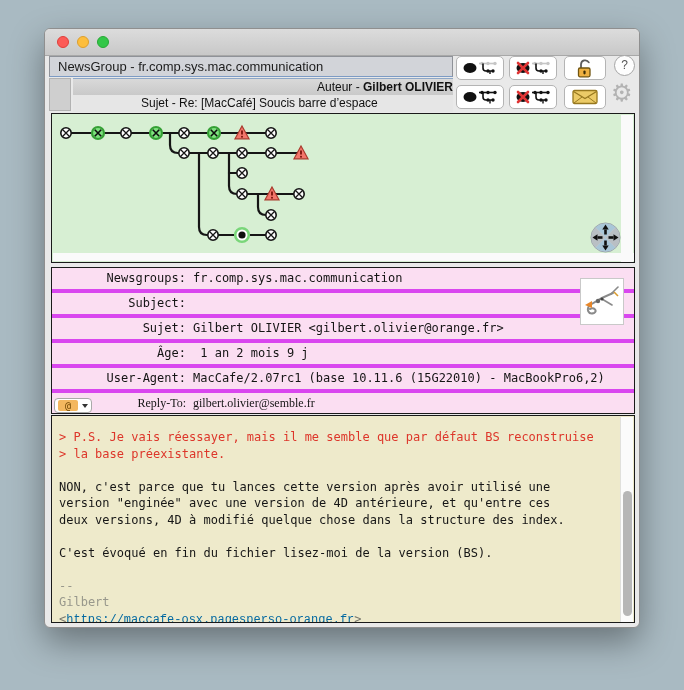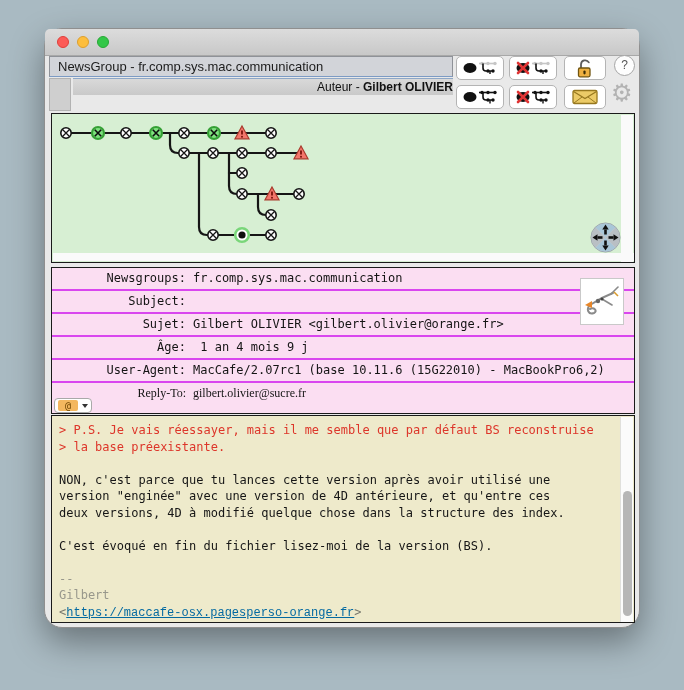--- a/index.html
+++ b/index.html
@@ -1,17 +1,17 @@
 <!DOCTYPE html>
 <html><head>
 <meta charset="utf-8">
 <style>
   html,body{margin:0;padding:0;}
   body{width:684px;height:690px;background:#a9bac2;font-family:"Liberation Sans",sans-serif;position:relative;overflow:hidden;}
-  .window{position:absolute;left:44px;top:28px;width:596px;height:600px;background:#e9e9e9;border:1px solid #8f8f8f;border-radius:18px;box-shadow:0 14px 34px rgba(0,0,0,.38);box-sizing:border-box;}
+  .window{position:absolute;left:44px;top:28px;width:596px;height:600px;background:#e9e9e9;border:1px solid #8f8f8f;border-radius:6px;box-shadow:0 14px 34px rgba(0,0,0,.38);box-sizing:border-box;}
   .titlebar{height:26px;background:linear-gradient(#dcdcdc,#c8c8c8);border-bottom:1px solid #a8a8a8;border-radius:5px 5px 0 0;position:relative;}
   .traffic{position:absolute;top:7px;left:12px;display:flex;gap:8px;}
   .light{width:12px;height:12px;border-radius:50%;box-sizing:border-box;}
   .light.red{background:#fc5b57;border:1px solid #df3f3a;}
   .light.yellow{background:#fdbe3d;border:1px solid #dd9f2e;}
   .light.green{background:#33c748;border:1px solid #27a835;}
 
   .ngbar{position:absolute;left:4px;top:27px;width:404px;height:21px;background:#d2d4d9;border:1px solid #8f9298;border-bottom:1px solid #7d9bc4;box-sizing:border-box;font-size:13px;color:#1c1c1c;line-height:19px;padding-left:8px;}
   .cornerbox{position:absolute;left:4px;top:49px;width:22px;height:33px;background:#cfcfcf;border:1px solid #b2b2b2;box-sizing:border-box;}
   .rowAuteur{position:absolute;left:28px;top:49px;width:380px;height:17px;background:linear-gradient(#d9d9d9,#c9c9c9);border-top:1px solid #8ea7c7;font-size:12px;line-height:17px;padding-left:60px;box-sizing:border-box;color:#111;white-space:nowrap;overflow:hidden;text-align:right;}
@@ -23,31 +23,31 @@
   .helpbtn{position:absolute;left:569px;top:26px;width:21px;height:21px;border-radius:50%;background:#fdfdfd;border:1px solid #a5a5a5;box-sizing:border-box;text-align:center;font-size:12px;line-height:19px;color:#555;}
   .gear{position:absolute;left:566px;top:52px;font-size:24px;color:#b3b3b3;line-height:24px;font-family:"DejaVu Sans",sans-serif;}
 
   .pane{position:absolute;left:6px;box-sizing:border-box;border:1px solid #1a1a1a;background:#fff;}
   .map{top:84px;width:584px;height:150px;background:#d7efd3;overflow:hidden;}
   .map .vstrip{position:absolute;right:1px;top:1px;width:12px;height:148px;background:#fafafa;}
   .map .hstrip{position:absolute;left:1px;bottom:1px;width:582px;height:8px;background:#fafafa;}
   .compass{position:absolute;left:538px;top:108px;width:31px;height:31px;}
 
   .headers{top:238px;width:584px;height:147px;background:#fbdef2;}
-  .hrow{display:flex;height:21px;border-bottom:2px solid #d946ef;font-family:"DejaVu Sans Mono",monospace;font-size:12px;line-height:21px;color:#141414;}
+  .hrow{display:flex;height:21px;border-bottom:4px solid #d946ef;font-family:"DejaVu Sans Mono",monospace;font-size:12px;line-height:21px;color:#141414;}
   .hrow:last-child{border-bottom:none;font-family:Liberation Serif, serif;}
   .hlabel{width:134px;text-align:right;flex:0 0 134px;}
   .hvalue{padding-left:7px;white-space:pre;}
   .stamp{position:absolute;left:528px;top:10px;width:44px;height:47px;background:#fff;border:1px solid #c9c9c9;box-sizing:border-box;}
   .atbtn{position:absolute;left:2px;top:130px;width:38px;height:15px;background:#fff;border:1px solid #a9a9a9;border-radius:4px;box-sizing:border-box;display:flex;align-items:center;padding:0 3px;}
   .atsym{display:inline-block;width:20px;height:11px;background:#f3b75f;border-radius:2px;color:#6b4300;font-size:10px;line-height:11px;text-align:center;font-family:"DejaVu Sans Mono",monospace;}
   .atcaret{width:0;height:0;border-left:3px solid transparent;border-right:3px solid transparent;border-top:4px solid #333;margin-left:4px;}
 
   .bodypane{top:386px;width:584px;height:208px;background:#eeeacb;overflow:hidden;}
-  .msg{position:absolute;left:0;top:0;right:14px;bottom:0;padding:6px 4px 0 7px;font-family:"DejaVu Sans Mono",monospace;font-size:12px;line-height:16.5px;color:#161616;white-space:pre;}
+  .msg{position:absolute;left:0;top:0;right:14px;bottom:0;padding:13px 4px 0 7px;font-family:"DejaVu Sans Mono",monospace;font-size:12px;line-height:16.5px;color:#161616;white-space:pre;}
   .msg .quote{color:#dd362a;}
   .msg .sig{color:#98988c;}
   .msg .bracket{color:#77776d;}
   .msg a{color:#0369a1;text-decoration:underline;font-family:Liberation Mono, monospace;}
   .sbtrack{position:absolute;right:1px;top:1px;width:13px;height:206px;background:#fbfbfb;border-left:1px solid #e0e0dc;box-sizing:border-box;}
   .sbthumb{position:absolute;left:2px;top:74px;width:9px;height:125px;background:#b6b6b6;border-radius:5px;}
 </style>
 </head>
 <body>
 
@@ -57,20 +57,21 @@
     <div class="traffic">
       <span class="light red"></span>
       <span class="light yellow"></span>
       <span class="light green"></span>
     </div>
   </div>
 
   <div class="ngbar">NewsGroup - fr.comp.sys.mac.communication</div>
   <div class="cornerbox"></div>
   <div class="rowAuteur"><span>Auteur - </span><b>Gilbert OLIVIER</b></div>
+  <div class="rowSujet">Sujet - Re: [MacCafé] Soucis barre d’espace</div>
 
   <div class="tbtn" style="left:411px;top:27px;">
     <svg width="36" height="16">
       <ellipse cx="8" cy="8" rx="6.5" ry="5" fill="#111"></ellipse>
       <line x1="17" y1="3.5" x2="34" y2="3.5" stroke="#c6c6c6" stroke-width="1.6"></line>
       <circle cx="20" cy="3.5" r="1.7" fill="#c6c6c6"></circle>
         <circle cx="26" cy="3.5" r="1.7" fill="#c6c6c6"></circle>
         <circle cx="33" cy="3.5" r="1.7" fill="#c6c6c6"></circle>
       <path d="M21,3.5 V8 Q21,11 24,11 H30" fill="none" stroke="#111" stroke-width="1.6"></path>
       <circle cx="26" cy="11" r="1.7" fill="#111"></circle>
@@ -268,29 +269,29 @@
         </div>
         <div class="hrow">
           <div class="hlabel">Subject:</div>
         </div>
         <div class="hrow">
           <div class="hlabel">Sujet:</div>
           <div class="hvalue">Gilbert OLIVIER &lt;gilbert.olivier@orange.fr&gt;</div>
         </div>
         <div class="hrow">
           <div class="hlabel">Âge:</div>
-          <div class="hvalue"> 1 an 4 mois 9 j</div>
+          <div class="hvalue"> 1 an 2 mois 9 j</div>
         </div>
         <div class="hrow">
           <div class="hlabel">User-Agent:</div>
           <div class="hvalue">MacCafe/2.07rc1 (base 10.11.6 (15G22010) - MacBookPro6,2)</div>
         </div>
         <div class="hrow">
           <div class="hlabel">Reply-To:</div>
-          <div class="hvalue">gilbert.olivier@sucre.fr</div>
+          <div class="hvalue">gilbert.olivier@semble.fr</div>
         </div>
       </div>
     <div class="stamp">
       <svg width="42" height="45" viewBox="0 0 42 45">
         <g stroke="#8a8a8a" stroke-width="2" fill="none" stroke-linecap="round">
           <path d="M9,26 C15,22 24,17 32,14"></path>
           <path d="M30,15 L37,8" stroke-width="1.6"></path>
           <path d="M21,20 L31,26" stroke-width="1.6"></path>
           <path d="M9,26 C5,30 7,36 13,34 C17,32 13,28 9,30"></path>
         </g>

